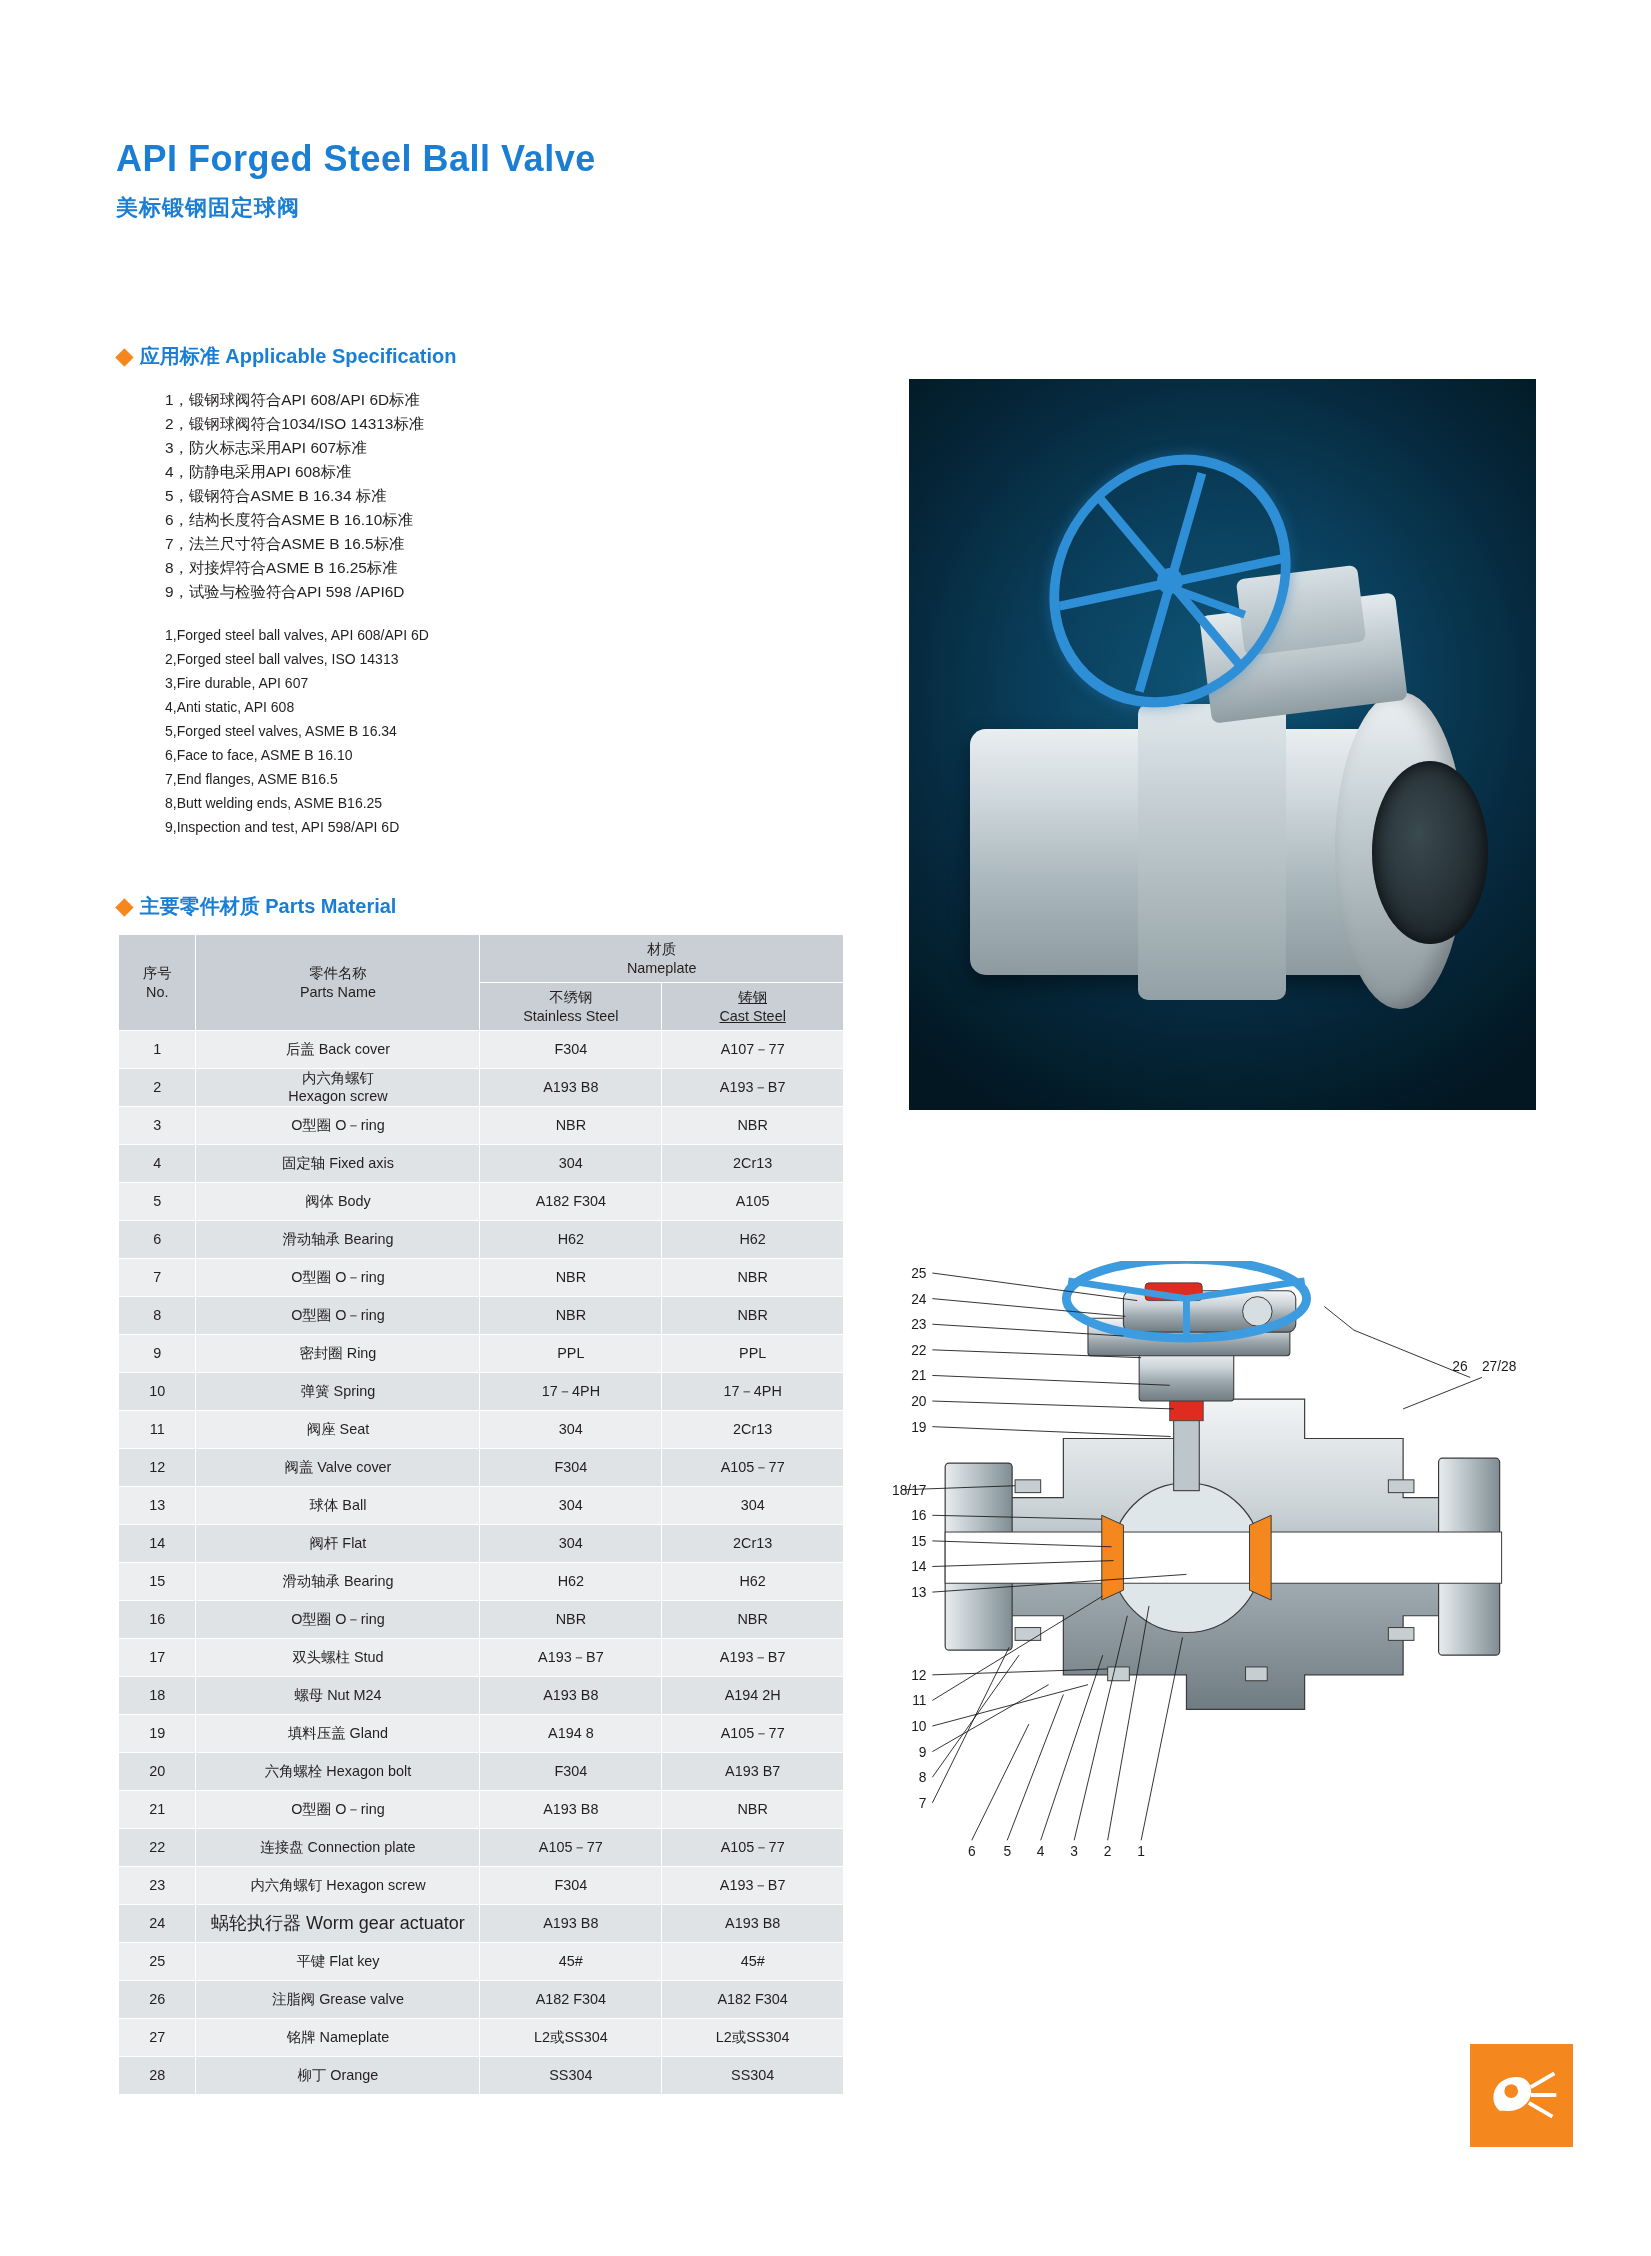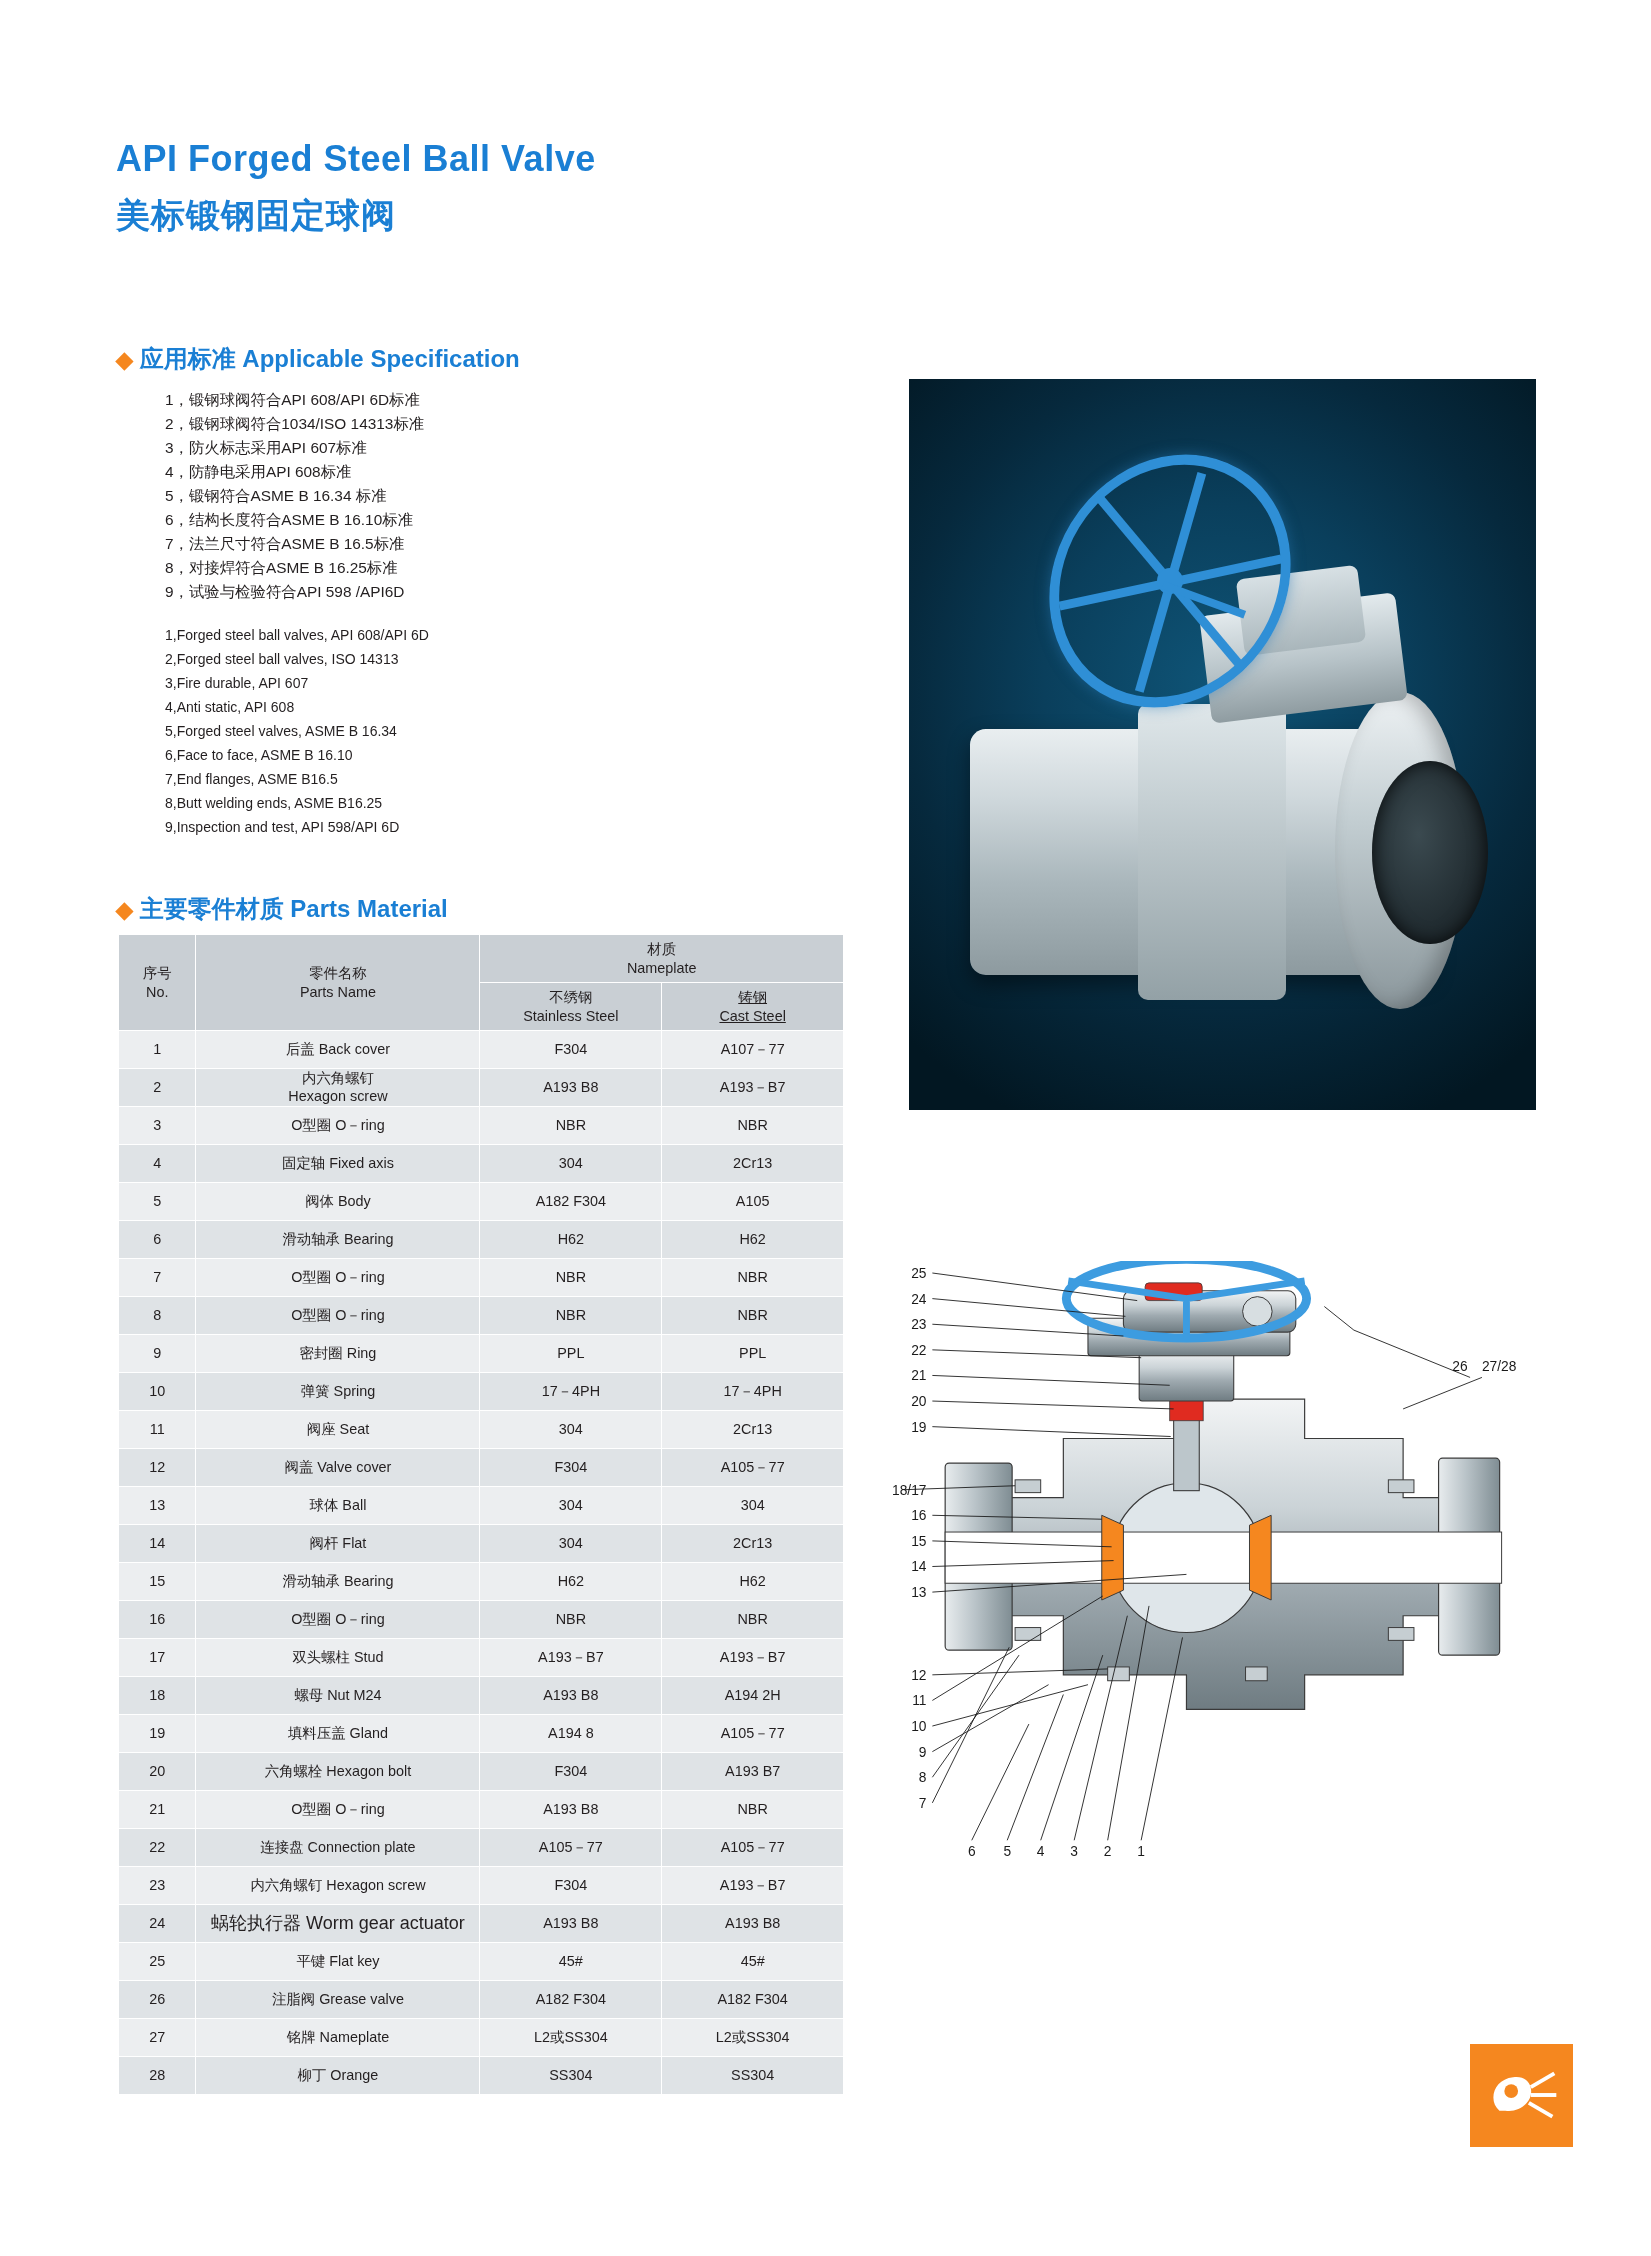--- a/index.html
+++ b/index.html
@@ -30,30 +30,30 @@
     top: 138px;
     font-size: 36px;
     font-weight: bold;
     color: #1a7fd4;
     letter-spacing: 0.5px;
   }
   .title-cn {
     position: absolute;
     left: 116px;
     top: 193px;
-    font-size: 34px;
+    font-size: 22px;
     font-weight: bold;
     color: #1a7fd4;
     letter-spacing: 1px;
   }
 
   
   .section-head {
     position: absolute;
-    font-size: 24px;
+    font-size: 20px;
     font-weight: bold;
     color: #1a7fd4;
     white-space: nowrap;
   }
   .section-head .diamond {
     display: inline-block;
     width: 12.8px;
     height: 12.8px;
     background: #f5871f;
     transform: rotate(45deg);

